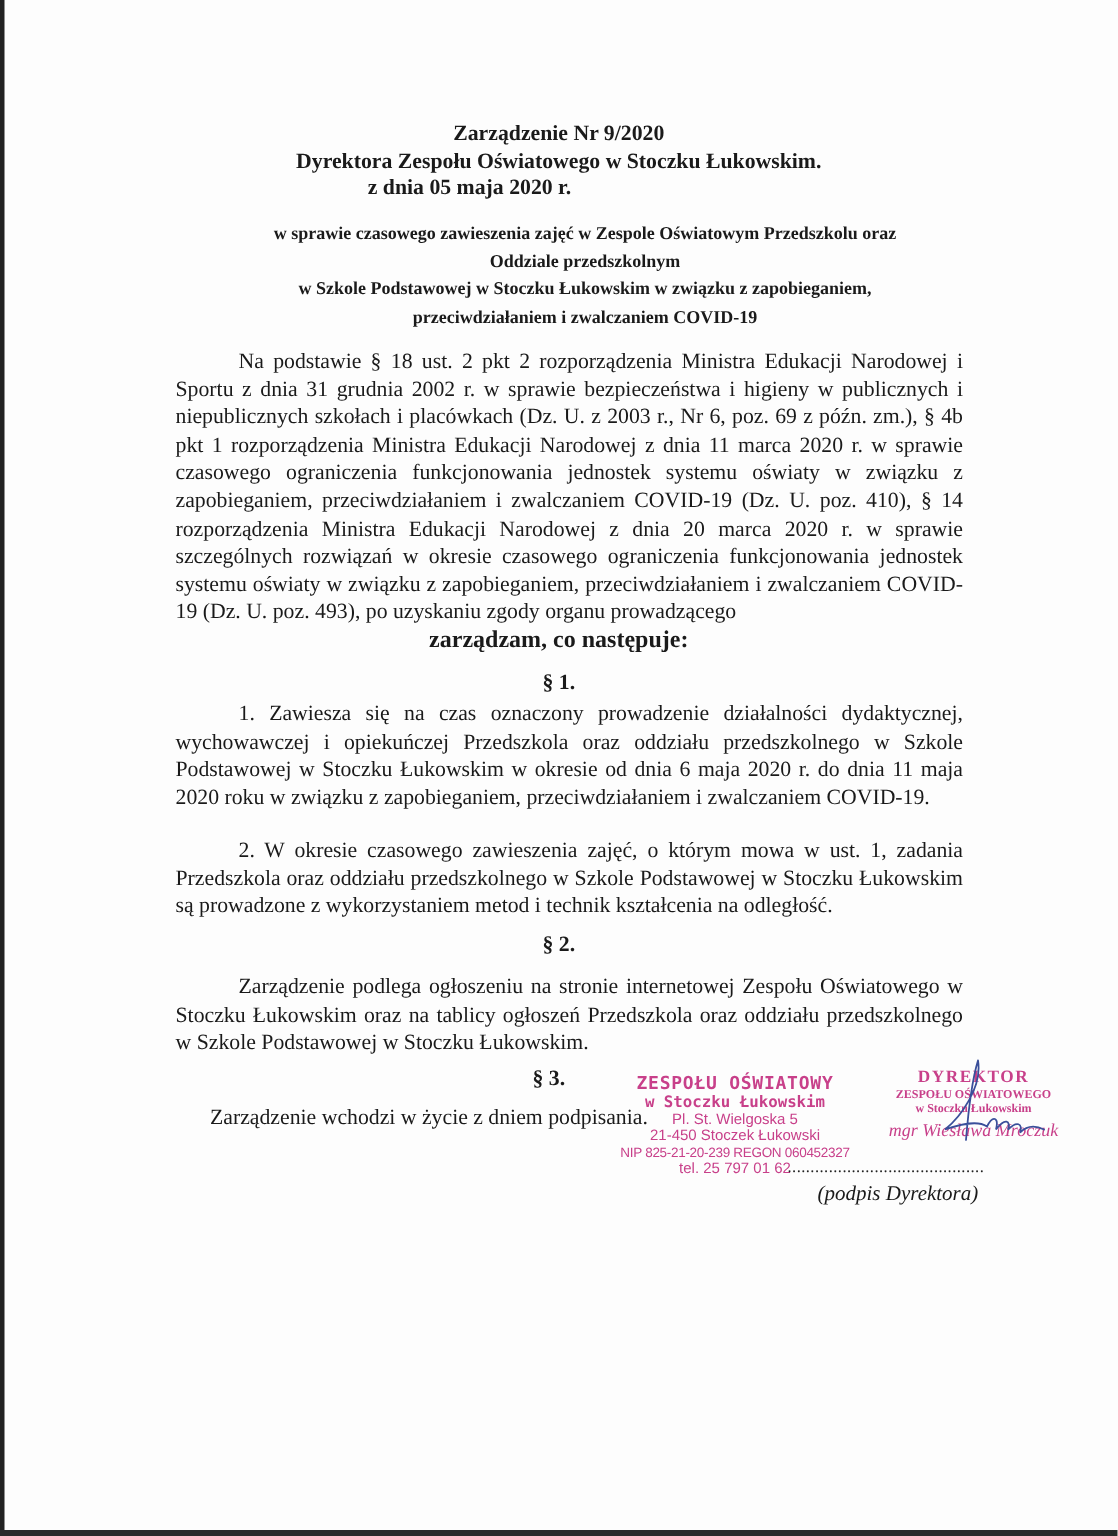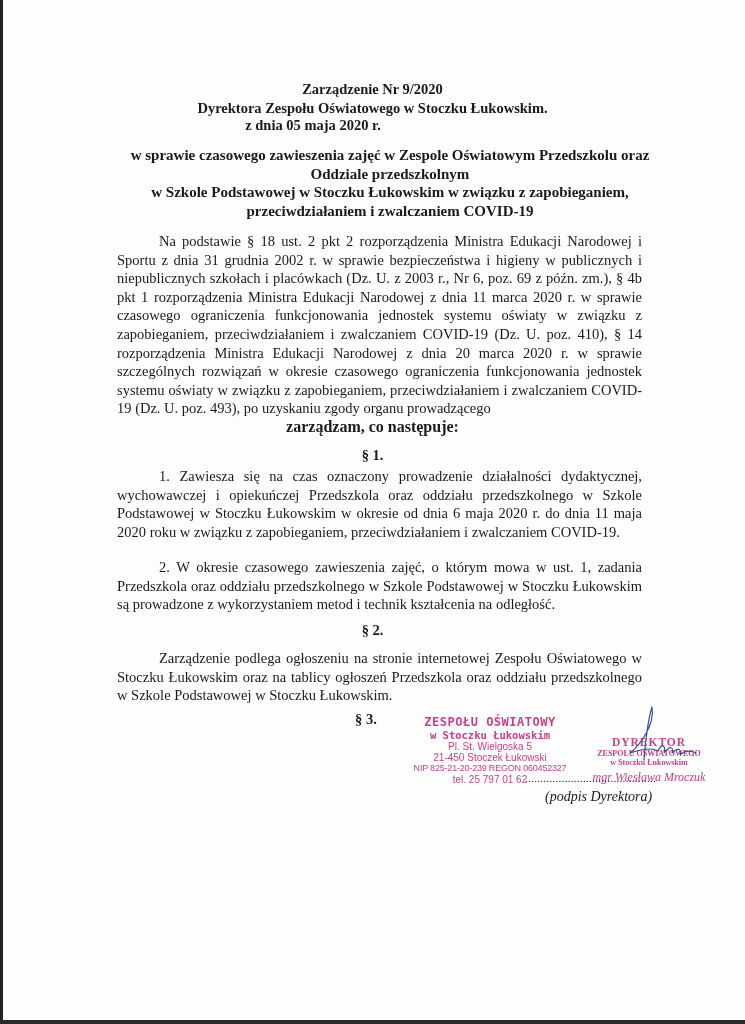--- a/index.html
+++ b/index.html
@@ -9,21 +9,21 @@
     font-family: "Liberation Serif", "DejaVu Serif", serif;
     color: #1a1a1a;
   }
   .left-edge { position: absolute; left: 0; top: 0; width: 3px; height: 1024px; background: #222; }
   .bottom-edge { position: absolute; left: 0; bottom: 0; width: 745px; height: 4px; background: #2a2a2a; }
   .page { position: absolute; left: 0; top: 0; width: 745px; height: 1024px; }
 
   .center { text-align: center; font-weight: bold; }
   .t1 { position: absolute; left: 0; width: 745px; top: 80px; font-size: 14.5px; line-height: 19px; }
   .t2 { position: absolute; left: 0; width: 626px; top: 117px; font-size: 14.5px; }
-  .subject { position: absolute; left: 100px; width: 580px; top: 146px; font-size: 15px; line-height: 18.5px; }
+  .subject { position: absolute; left: 100px; width: 580px; top: 146px; font-size: 12px; line-height: 18.5px; }
 
   .body-text {
     position: absolute; left: 117px; width: 525px;
     font-size: 14.5px; line-height: 18.6px; text-align: justify;
   }
   .indent { text-indent: 42px; }
   .p-basis { top: 232px; }
   .decree { position: absolute; left: 0; width: 745px; top: 418px; font-size: 16px; }
   .sec1 { position: absolute; left: 0; width: 745px; top: 447px; font-size: 14.5px; }
   .p-s1-1 { top: 467px; }
@@ -33,21 +33,21 @@
   .sec3 { position: absolute; left: 355px; top: 711px; font-size: 14.5px; font-weight: bold; }
   .p-s3 { position: absolute; left: 140px; top: 737px; font-size: 14.5px; }
 
   .stamp { position: absolute; color: #c8408a; text-align: center; }
   .stamp-school { left: 410px; top: 715px; width: 160px; }
   .stamp-school .s-title { font-family: "DejaVu Sans Mono", "Liberation Mono", monospace; font-weight: bold; font-size: 12px; letter-spacing: 0.5px; line-height: 14px; }
   .stamp-school .s-sub { font-family: "DejaVu Sans Mono", monospace; font-weight: bold; font-size: 10.5px; line-height: 12px; }
   .stamp-school .s-line { font-family: "Liberation Sans", sans-serif; font-size: 10px; line-height: 11px; }
   .stamp-school .s-line.narrow { font-size: 9px; letter-spacing: -0.2px; white-space: nowrap; }
 
-  .stamp-director { left: 584px; top: 736px; width: 130px; }
+  .stamp-director { left: 584px; top: 712px; width: 130px; }
   .stamp-director .d-title { font-family: "Liberation Serif", serif; font-weight: bold; font-size: 11.5px; letter-spacing: 1px; line-height: 13px; }
   .stamp-director .d-sub { font-family: "Liberation Serif", serif; font-weight: bold; font-size: 8px; line-height: 9px; }
   .stamp-director .d-name { font-family: "Liberation Serif", serif; font-style: italic; font-size: 12px; line-height: 16px; margin-top: 2px; }
 
   .signature { position: absolute; left: 600px; top: 705px; width: 110px; height: 60px; }
   .dots { position: absolute; left: 525px; top: 772px; font-size: 11px; letter-spacing: 0.3px; color: #222; }
   .sig-caption { position: absolute; left: 545px; top: 789px; font-size: 14px; font-style: italic; }
 </style>
 </head>
 <body>
@@ -76,20 +76,21 @@
   <div class="decree center">zarządzam, co następuje:</div>
 
   <div class="sec1 center">§ 1.</div>
   <p class="body-text indent p-s1-1" style="margin:0">1. Zawiesza się na czas oznaczony prowadzenie działalności dydaktycznej, wychowawczej i opiekuńczej Przedszkola oraz oddziału przedszkolnego w Szkole Podstawowej w Stoczku Łukowskim w okresie od dnia 6 maja 2020 r. do dnia 11 maja 2020 roku w związku z zapobieganiem, przeciwdziałaniem i zwalczaniem COVID-19.</p>
   <p class="body-text indent p-s1-2" style="margin:0">2. W okresie czasowego zawieszenia zajęć, o którym mowa w ust. 1, zadania Przedszkola oraz oddziału przedszkolnego w Szkole Podstawowej w Stoczku Łukowskim są prowadzone z wykorzystaniem metod i technik kształcenia na odległość.</p>
 
   <div class="sec2 center">§ 2.</div>
   <p class="body-text indent p-s2" style="margin:0">Zarządzenie podlega ogłoszeniu na stronie internetowej Zespołu Oświatowego w Stoczku Łukowskim oraz na tablicy ogłoszeń Przedszkola oraz oddziału przedszkolnego w Szkole Podstawowej w Stoczku Łukowskim.</p>
 
   <div class="sec3">§ 3.</div>
+  <div class="p-s3">Zarządzenie wchodzi w życie z dniem podpisania.</div>
 
   <div class="stamp stamp-school">
     <div class="s-title">ZESPOŁU OŚWIATOWY</div>
     <div class="s-sub">w Stoczku Łukowskim</div>
     <div class="s-line">Pl. St. Wielgoska 5</div>
     <div class="s-line">21-450 Stoczek Łukowski</div>
     <div class="s-line narrow">NIP 825-21-20-239  REGON 060452327</div>
     <div class="s-line">tel. 25 797 01 62</div>
   </div>
 

